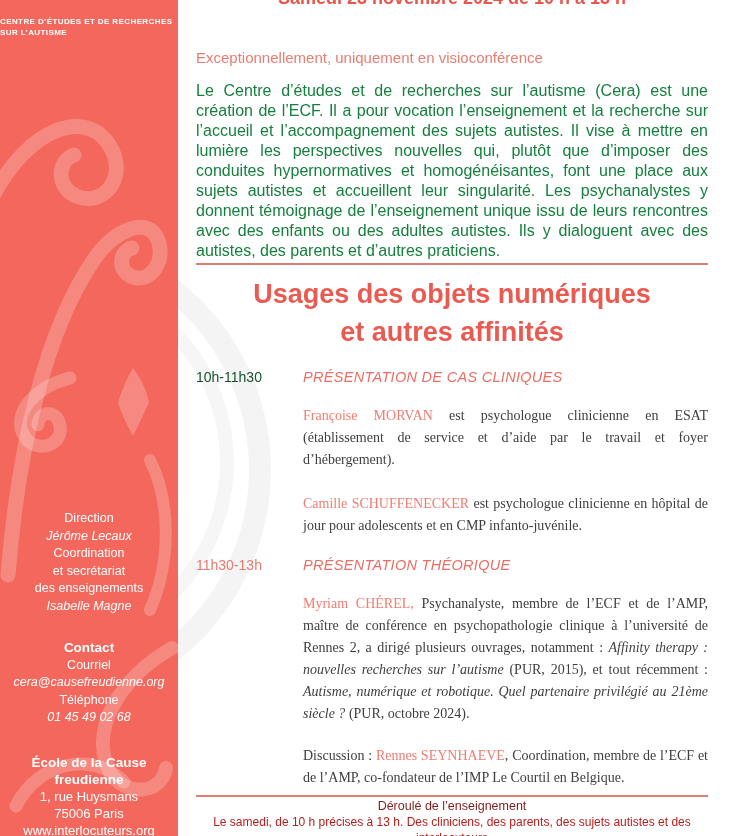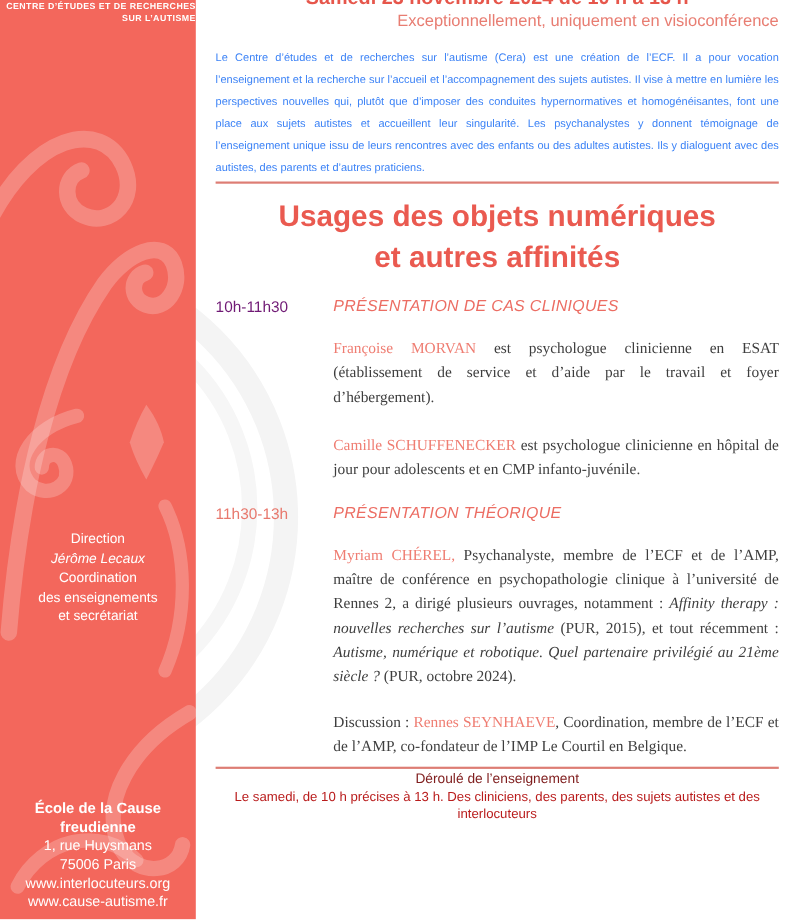--- a/index.html
+++ b/index.html
@@ -11,60 +11,60 @@
   
   .watermark { position: absolute; left: 0; top: 0; z-index: 0; }
 
   
   .sidebar {
     position: absolute; left: 0; top: 0; width: 178px; height: 836px;
     background: #f3675c; z-index: 1; overflow: hidden; color: #ffffff;
   }
   .sidebar svg.pattern { position: absolute; left: 0; top: 0; }
   .side-org {
-    position: absolute; top: 0; left: 0; width: 100%;
-    text-align: right; font-weight: bold; font-size: 8px;
+    position: absolute; top: 16px; left: 0; width: 100%;
+    text-align: left; font-weight: bold; font-size: 8px;
     letter-spacing: 0.4px; line-height: 11px;
   }
   .side-block { position: absolute; left: 0; width: 100%; text-align: center;
-    font-size: 12.5px; line-height: 17.5px; }
+    font-size: 12.5px; line-height: 17.5px; margin-top: 28px; }
   .side-team { top: 482px; }
   .side-contact { top: 611px; }
   .side-address { top: 726px; font-size: 13px; line-height: 17px; }
   .side-bold { font-weight: bold; font-size: 13.5px; }
   .side-italic { font-style: italic; }
 
   
   .main {
     position: absolute; left: 178px; top: 0; width: 552px; height: 836px;
     padding: 0 22px 0 18px; box-sizing: border-box; z-index: 1;
     color: #3e3e3e;
   }
   .date-line {
     margin-top: -14px; text-align: center; font-weight: bold;
     font-size: 18px; line-height: 24px; color: #e6564b;
   }
   .subtitle {
-    text-align: right; font-size: 15px; line-height: 20px; color: #e87d72;
+    text-align: left; font-size: 15px; line-height: 20px; color: #e87d72; margin-top: 38px;
   }
   .intro {
-    margin: 13px 0 0 0; font-size: 10px; line-height: 20px;
-    text-align: justify; color: #3b82f6;
+    margin: 13px 0 0 0; font-size: 16px; line-height: 20px;
+    text-align: justify; color: #15803d;
   }
   .rule {
     border: none; border-top: 2px solid #dd7d74; margin: 2px 0 0 0;
   }
   .event-title {
     margin: 10px 0 16px 0; text-align: center; font-weight: bold;
     font-size: 27px; line-height: 38px; color: #ea5a50;
   }
   .session { display: flex; margin-top: 6px; }
   .session-2 { margin-top: 18px; }
   .time-col { width: 107px; flex-shrink: 0; font-size: 14px; line-height: 20px; }
-  .time-dark { color: #701a75; }
+  .time-dark { color: #14532d; }
   .time-red { color: #e8786d; }
   .session-body { flex: 1; }
   .session-heading {
     font-style: italic; font-size: 14.5px; line-height: 20px;
     letter-spacing: 0.3px; color: #ec6d63;
   }
   .para {
     margin: 18px 0 0 0; font-size: 14px; line-height: 22px;
     text-align: justify; color: #3e3e3e; font-family: Liberation Serif, serif;
   }
@@ -107,24 +107,32 @@
 
     <div class="side-org">
       <div>CENTRE D’ÉTUDES ET DE RECHERCHES</div>
       <div>SUR L’AUTISME</div>
     </div>
 
     <div class="side-block side-team">
       <div>Direction</div>
       <div class="side-italic">Jérôme Lecaux</div>
       <div>Coordination</div>
+      <div>et secrétariat</div>
       <div>des enseignements</div>
-      <div>et secrétariat</div>
+      <div class="side-italic">Isabelle Magne</div>
     </div>
 
+    <div class="side-block side-contact">
+      <div class="side-bold">Contact</div>
+      <div>Courriel</div>
+      <div class="side-italic">cera@causefreudienne.org</div>
+      <div>Téléphone</div>
+      <div class="side-italic">01 45 49 02 68</div>
+    </div>
 
     <div class="side-block side-address">
       <div class="side-bold">École de la Cause</div>
       <div class="side-bold">freudienne</div>
       <div>1, rue Huysmans</div>
       <div>75006 Paris</div>
       <div>www.interlocuteurs.org</div>
       <div>www.cause-autisme.fr</div>
     </div>
   </aside>

